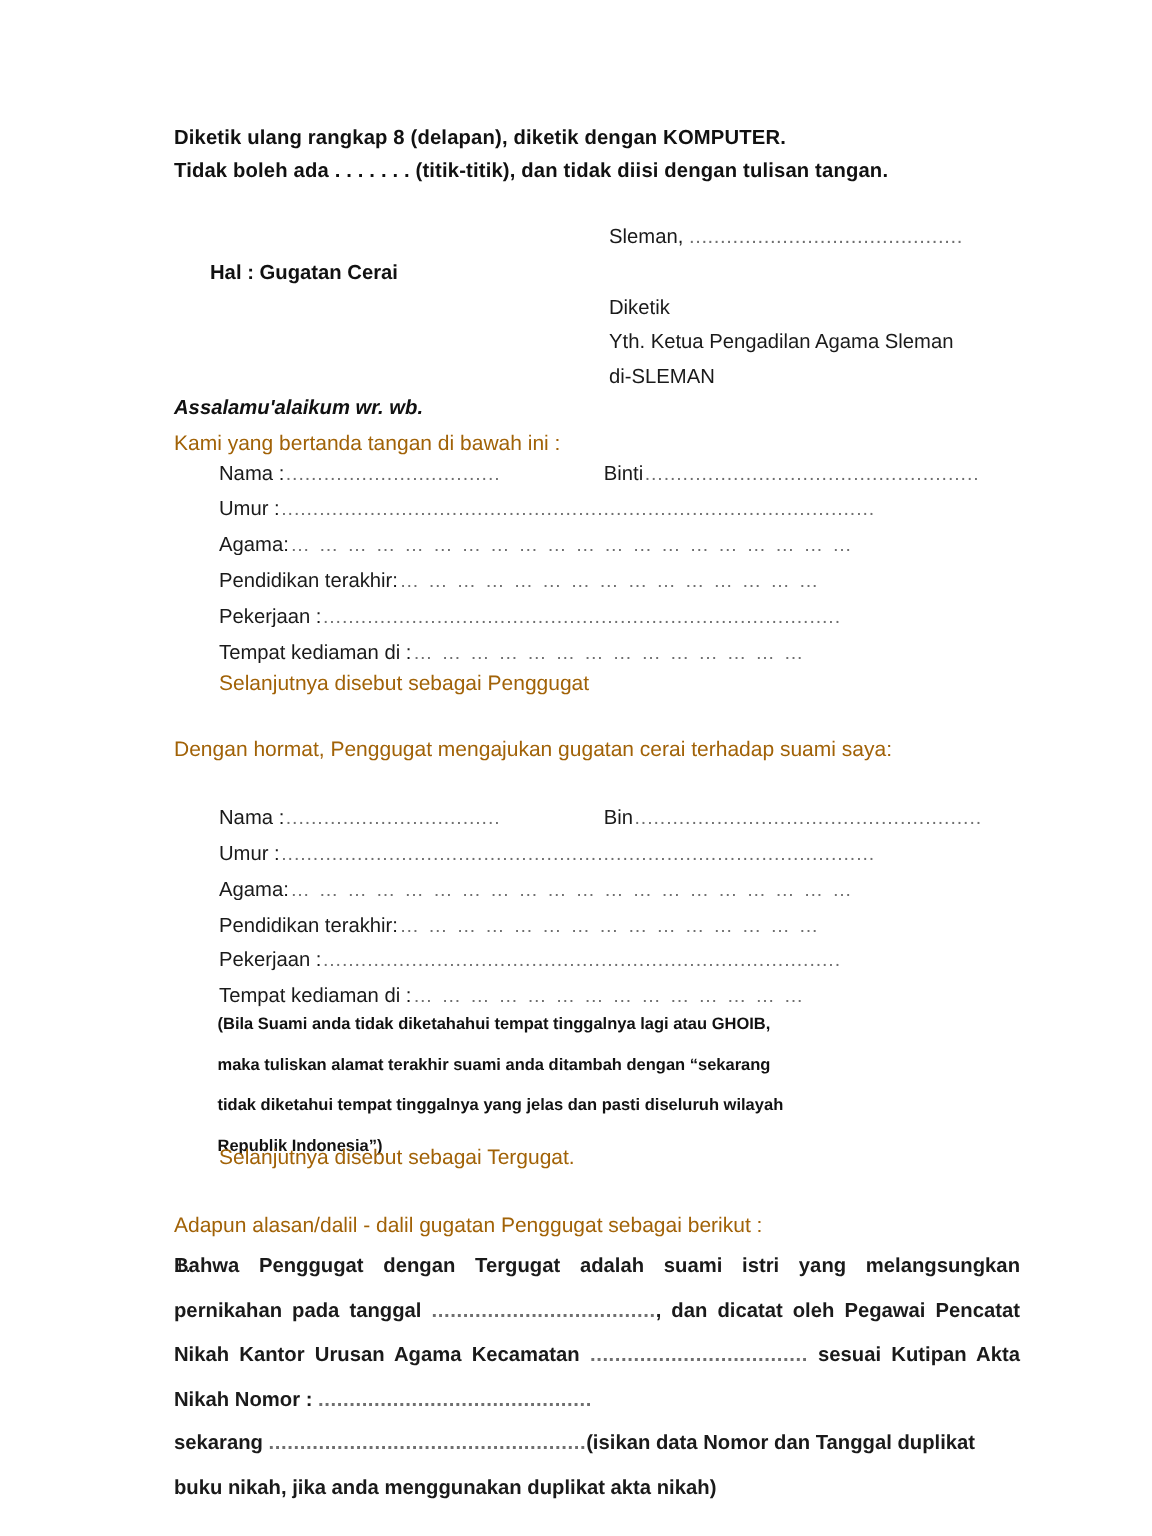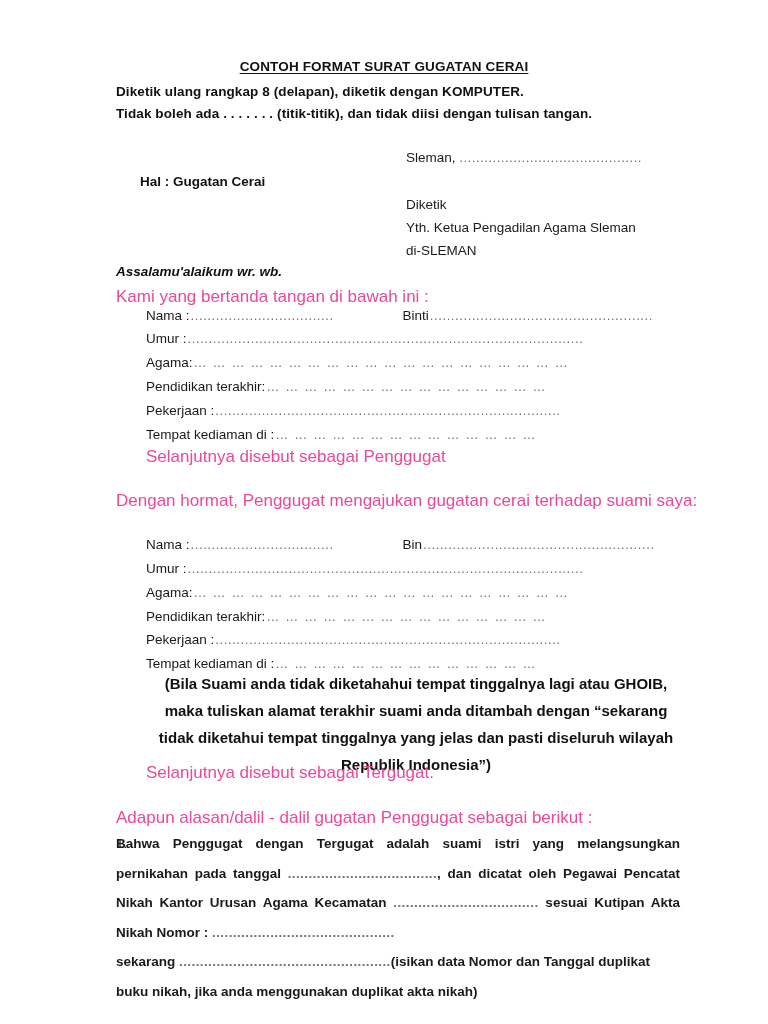--- a/index.html
+++ b/index.html
@@ -76,22 +76,22 @@
     font-size: 13.5px;
     font-weight: bold;
     font-style: italic;
     white-space: nowrap;
   }
 
   
   .para {
     position: absolute;
     left: 116px;
-    font-size: 17px;
-    color: #ec4899;
+    font-size: 14px;
+    color: #a16207;
     white-space: nowrap;
     text-align: right;
   }
   .para-intro    { top: 287px; }
   .para-closing1 { top: 447px; }
   .para-trans    { top: 491px; }
   .para-closing2 { top: 763px; }
   .para-adapun   { top: 808px; }
 
   
@@ -123,27 +123,26 @@
     color: #1a1a1a;
   }
   .field .lead.fixed {
     flex: 0 0 auto;
     width: 212px;
   }
 
   
   .ghoib {
     position: absolute;
-    left: 158px;
+    left: 145px;
     top: 670px;
     width: 516px;
-    font-size: 15px;
+    font-size: 11px;
     font-weight: bold;
     line-height: 27px;
-    text-align: center;
   }
 
   
   .item {
     position: absolute;
     left: 116px;
     top: 829px;
     width: 564px;
     font-size: 13.5px;
     color: #1a1a1a;
@@ -163,23 +162,20 @@
   .dots-inline {
     color: #6f6f6f;
     letter-spacing: 0.4px;
   }
 </style>
 </head>
 <body>
 
 <div class="page">
 
-  <div class="doc-title">
-    <span>CONTOH FORMAT SURAT GUGATAN CERAI</span>
-  </div>
 
   <div class="subtitle subtitle-1">Diketik ulang rangkap 8 (delapan), diketik dengan KOMPUTER.</div>
   <div class="subtitle subtitle-2">Tidak boleh ada . . . . . . . (titik-titik), dan tidak diisi dengan tulisan tangan.</div>
 
   <div class="hal">Hal : Gugatan Cerai</div>
 
   <div class="addr addr-date">
     <span>Sleman,</span>
     <span class="dots-inline">............................................</span>
   </div>

